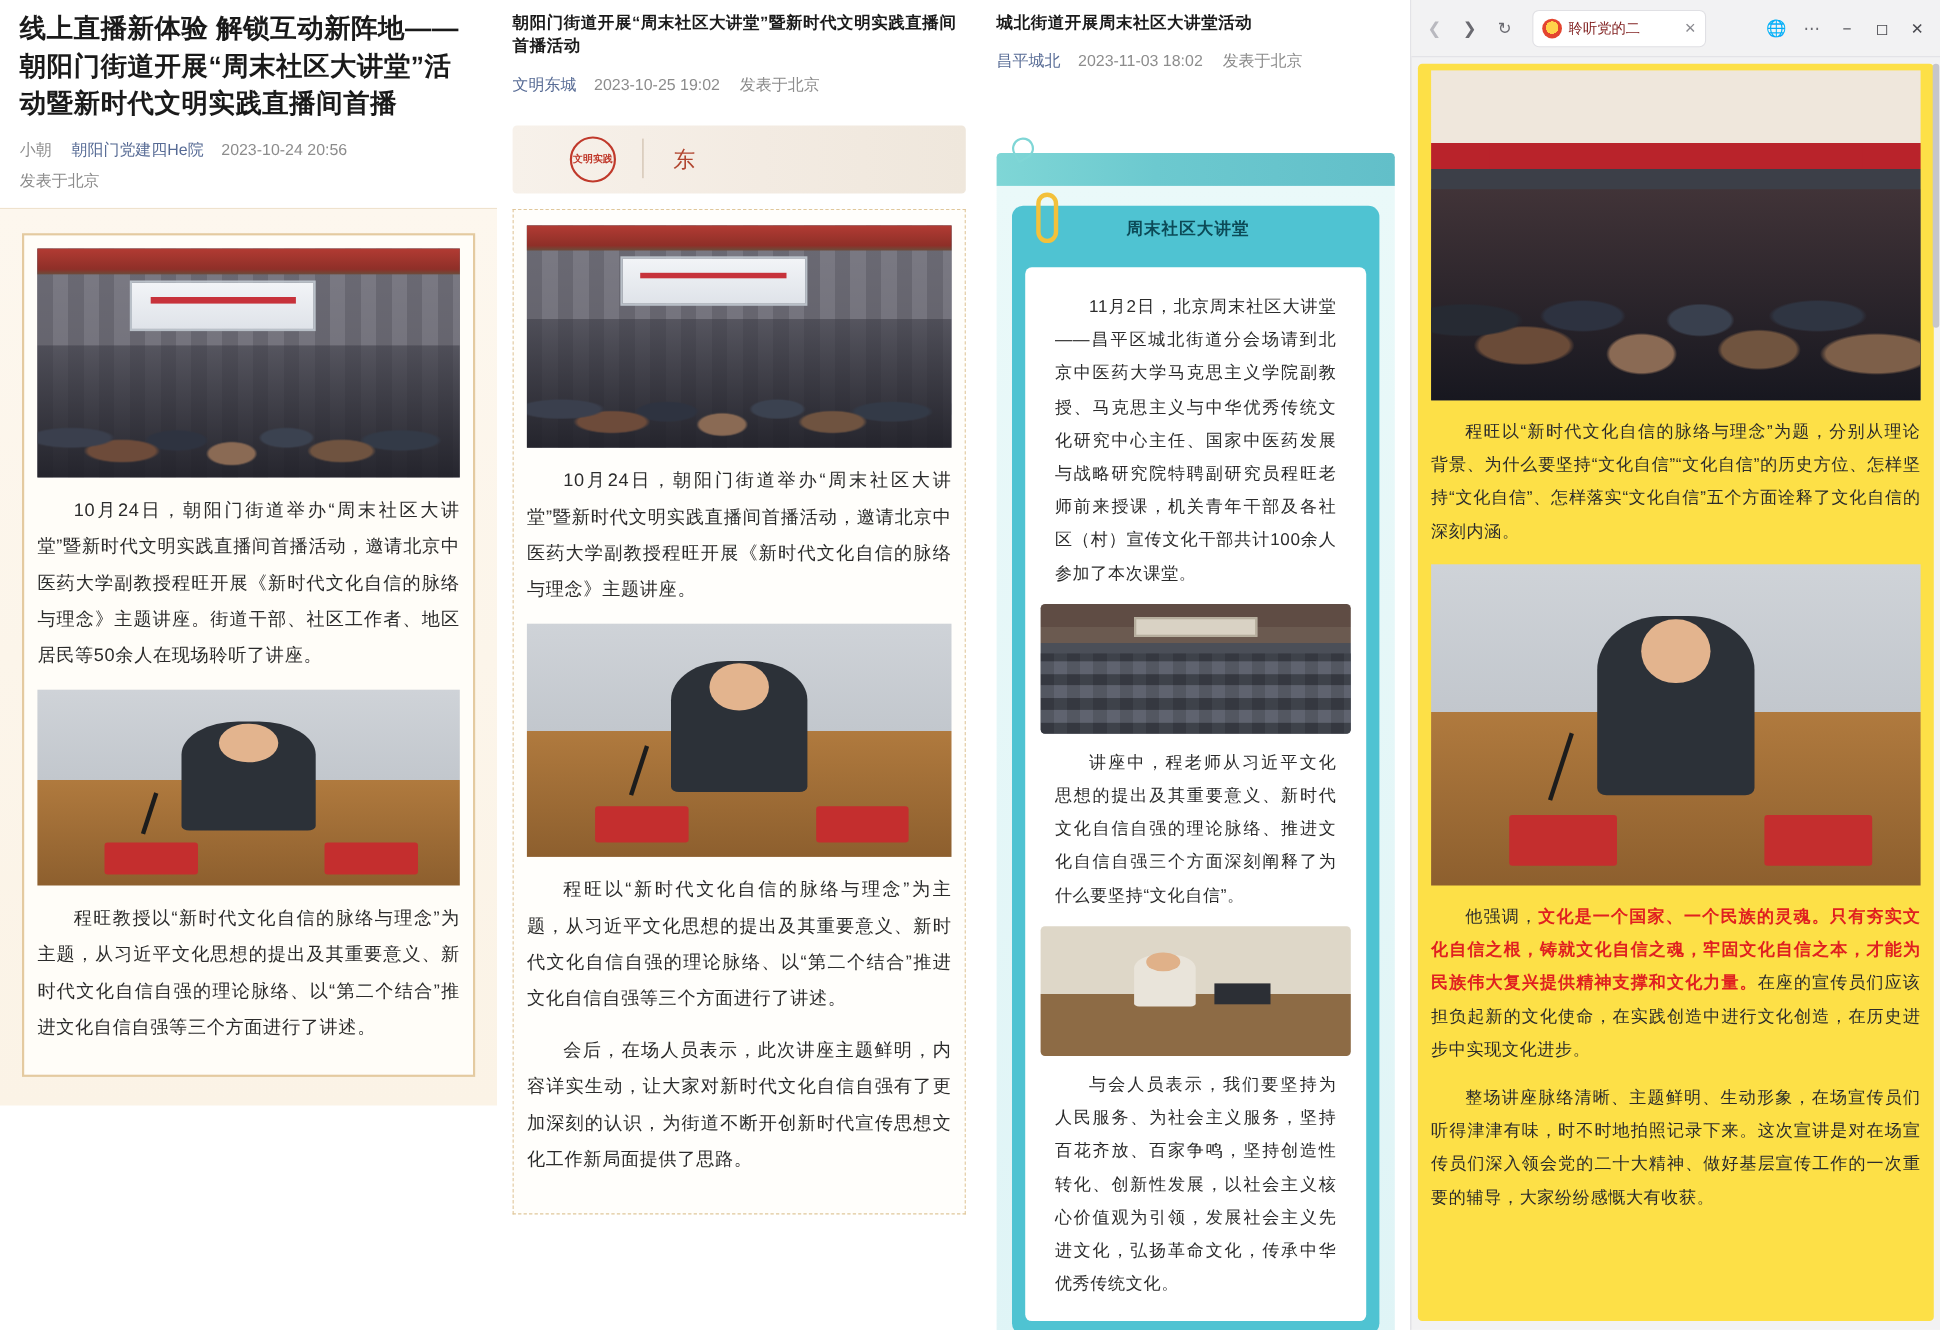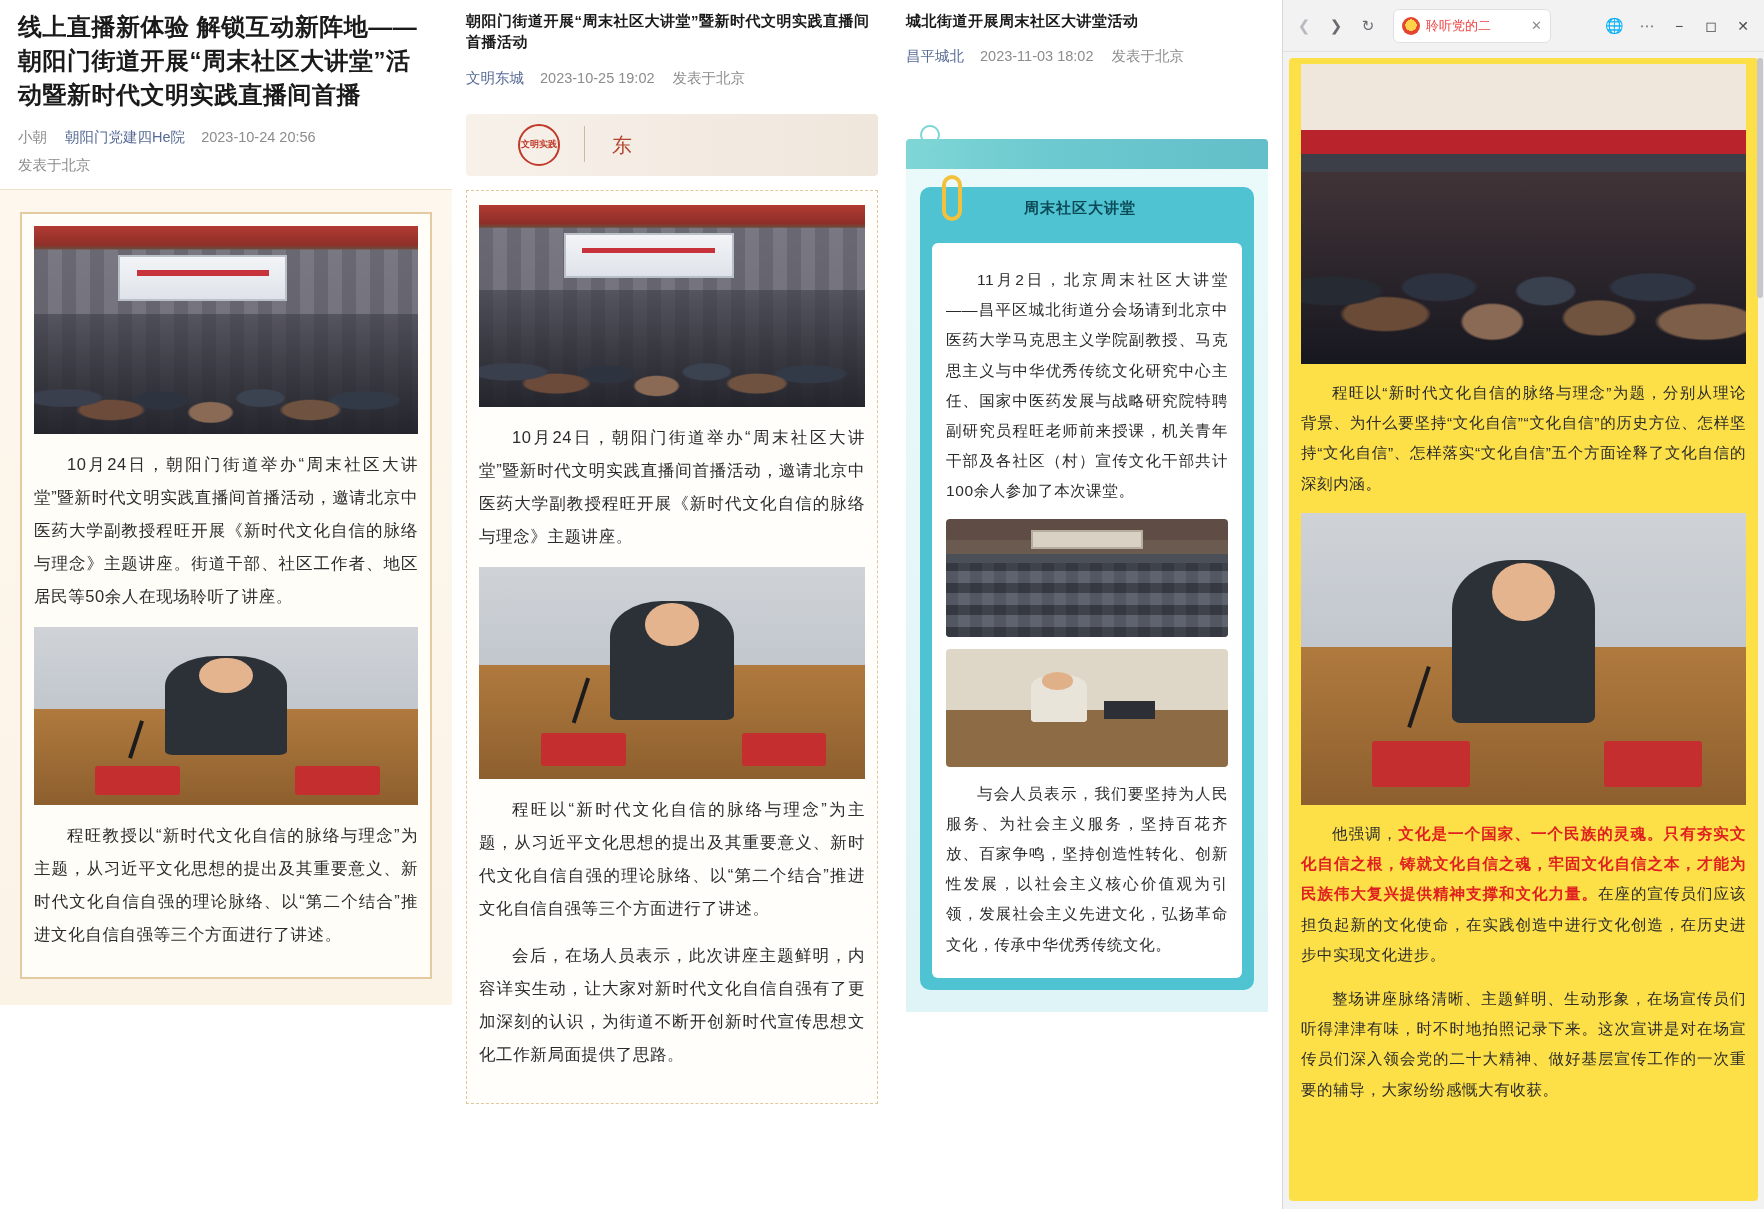--- a/index.html
+++ b/index.html
@@ -246,21 +246,21 @@
     border: 4px solid #f3c13b; border-radius: 12px;
   }
   .c3-card {
     background: #4fc3d2;
     border-radius: 0 0 10px 10px;
     padding: 12px;
   }
   .c3-white {
     background:#ffffff; border-radius:6px; padding: 14px 14px 10px 14px;
   }
-  .c3-white .para { font-size: 15.5px; line-height: 1.95; margin: 8px 0;}
+  .c3-white .para { font-size: 15.5px; line-height: 1.95; margin: 8px 13px;}
   .c3-photo { margin: 12px 0; border-radius:4px; overflow:hidden; height:118px; position:relative;}
 
   
   .browser {
     width: 482px; height: 1209px;
     background: #f2f2f3;
     border-left: 1px solid #d8d8dc;
     display: flex; flex-direction: column;
   }
   .b-toolbar {
@@ -279,21 +279,21 @@
     height: 34px; padding: 0 8px 0 8px;
     background: #ffffff; border:1px solid #e0e0e4; border-radius: 6px;
     min-width: 158px; margin-left: 6px;
   }
   .tab .favicon {
     width:18px;height:18px;border-radius:50%;
     background: radial-gradient(circle at 50% 45%, #ffd24a 0 42%, #e4452f 43% 100%);
     flex:none;
   }
   .tab .t-title {
-    font-size: 13px; color:#ef4444; white-space:nowrap; overflow:hidden;
+    font-size: 13px; color:#7f1d1d; white-space:nowrap; overflow:hidden;
     text-overflow:ellipsis; max-width: 104px;
   }
   .tab .t-close { margin-left:auto; color:#8a8a90; font-size: 13px; }
   .tb-spacer { flex:1; }
   .win-btn { width: 26px; height:26px; display:flex;align-items:center;justify-content:center;
              color:#4a4a50; font-size:14px;}
   .b-content {
     flex:1; background:#fde047; margin: 6px 6px 8px 6px;
     border-radius: 4px; overflow: hidden; padding: 6px 12px 0 12px;
   }
@@ -392,20 +392,21 @@
         <div class="c3-clip"></div>
         <div class="tab-label">周末社区大讲堂</div>
       </div>
       <div class="c3-card">
         <div class="c3-white">
           <div class="para">11月2日，北京周末社区大讲堂——昌平区城北街道分会场请到北京中医药大学马克思主义学院副教授、马克思主义与中华优秀传统文化研究中心主任、国家中医药发展与战略研究院特聘副研究员程旺老师前来授课，机关青年干部及各社区（村）宣传文化干部共计100余人参加了本次课堂。</div>
           <div class="photo photo-hall c3-photo">
             <div class="stage"></div>
               <div class="rows"></div>
           </div>
+          <div class="para">讲座中，程老师从习近平文化思想的提出及其重要意义、新时代文化自信自强的理论脉络、推进文化自信自强三个方面深刻阐释了为什么要坚持“文化自信”。</div>
           <div class="photo photo-pod c3-photo">
             <div class="p-person"></div>
               <div class="p-head"></div>
               <div class="p-laptop"></div>
           </div>
           <div class="para">与会人员表示，我们要坚持为人民服务、为社会主义服务，坚持百花齐放、百家争鸣，坚持创造性转化、创新性发展，以社会主义核心价值观为引领，发展社会主义先进文化，弘扬革命文化，传承中华优秀传统文化。</div>
         </div>
       </div>
     </div>
   </div>

